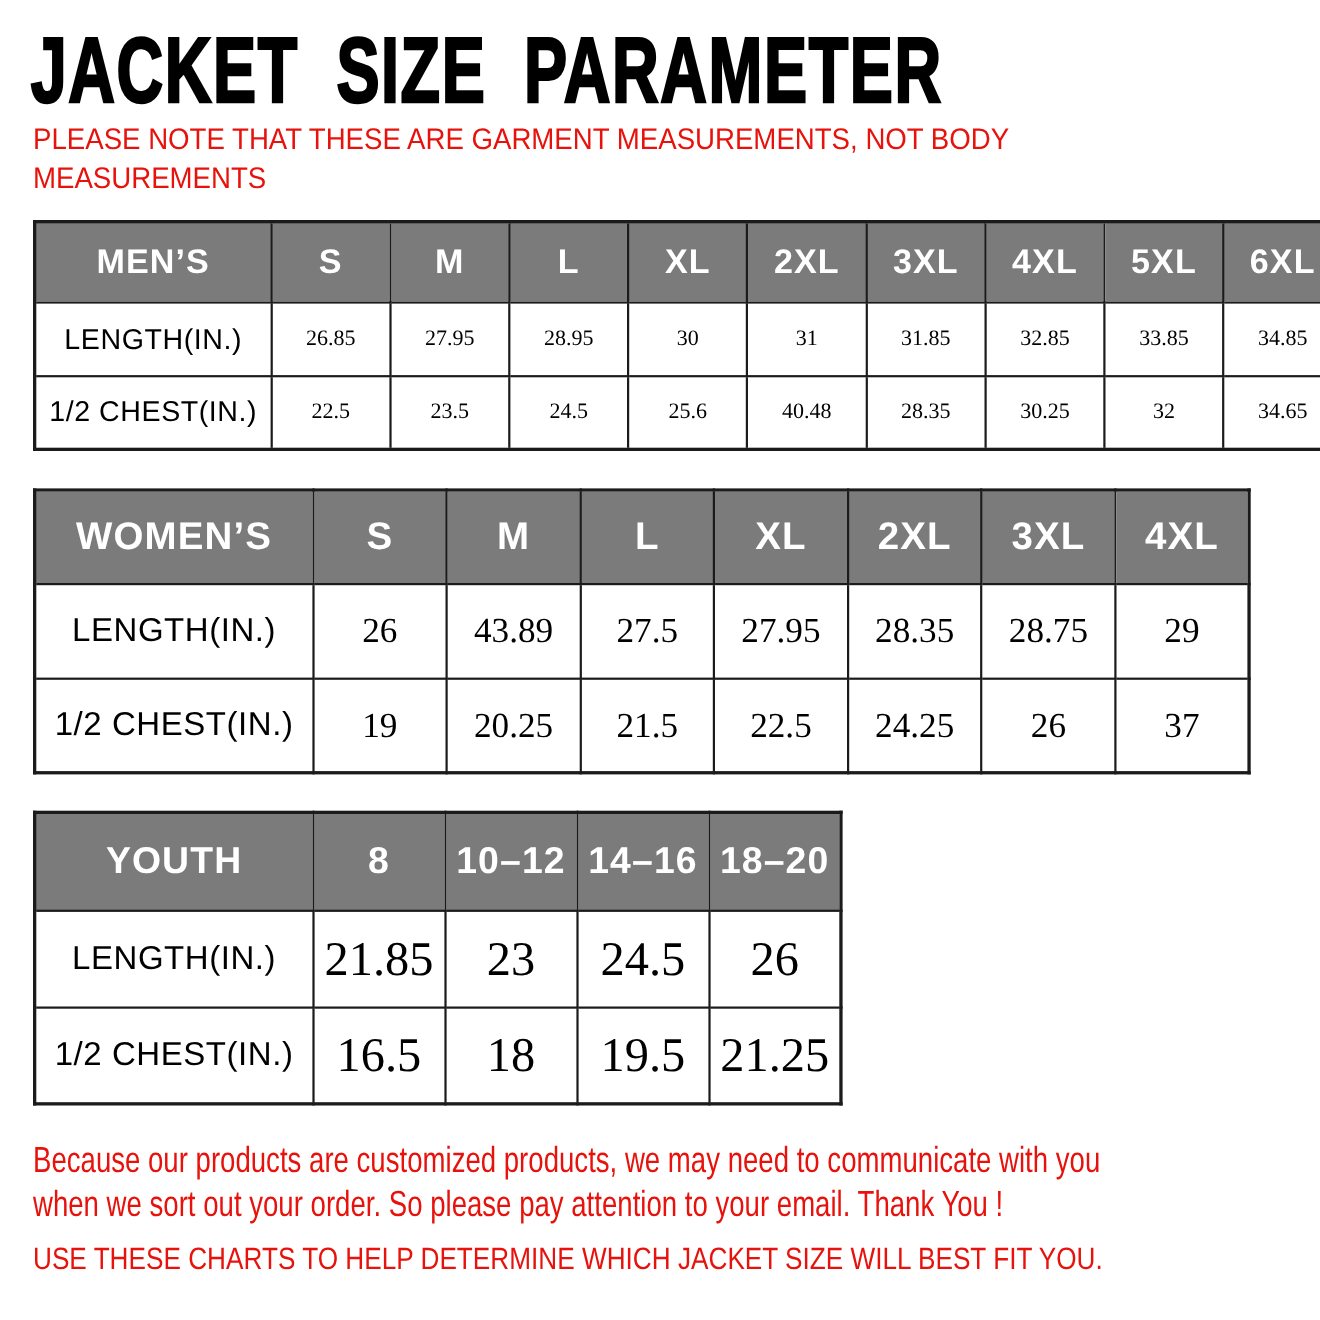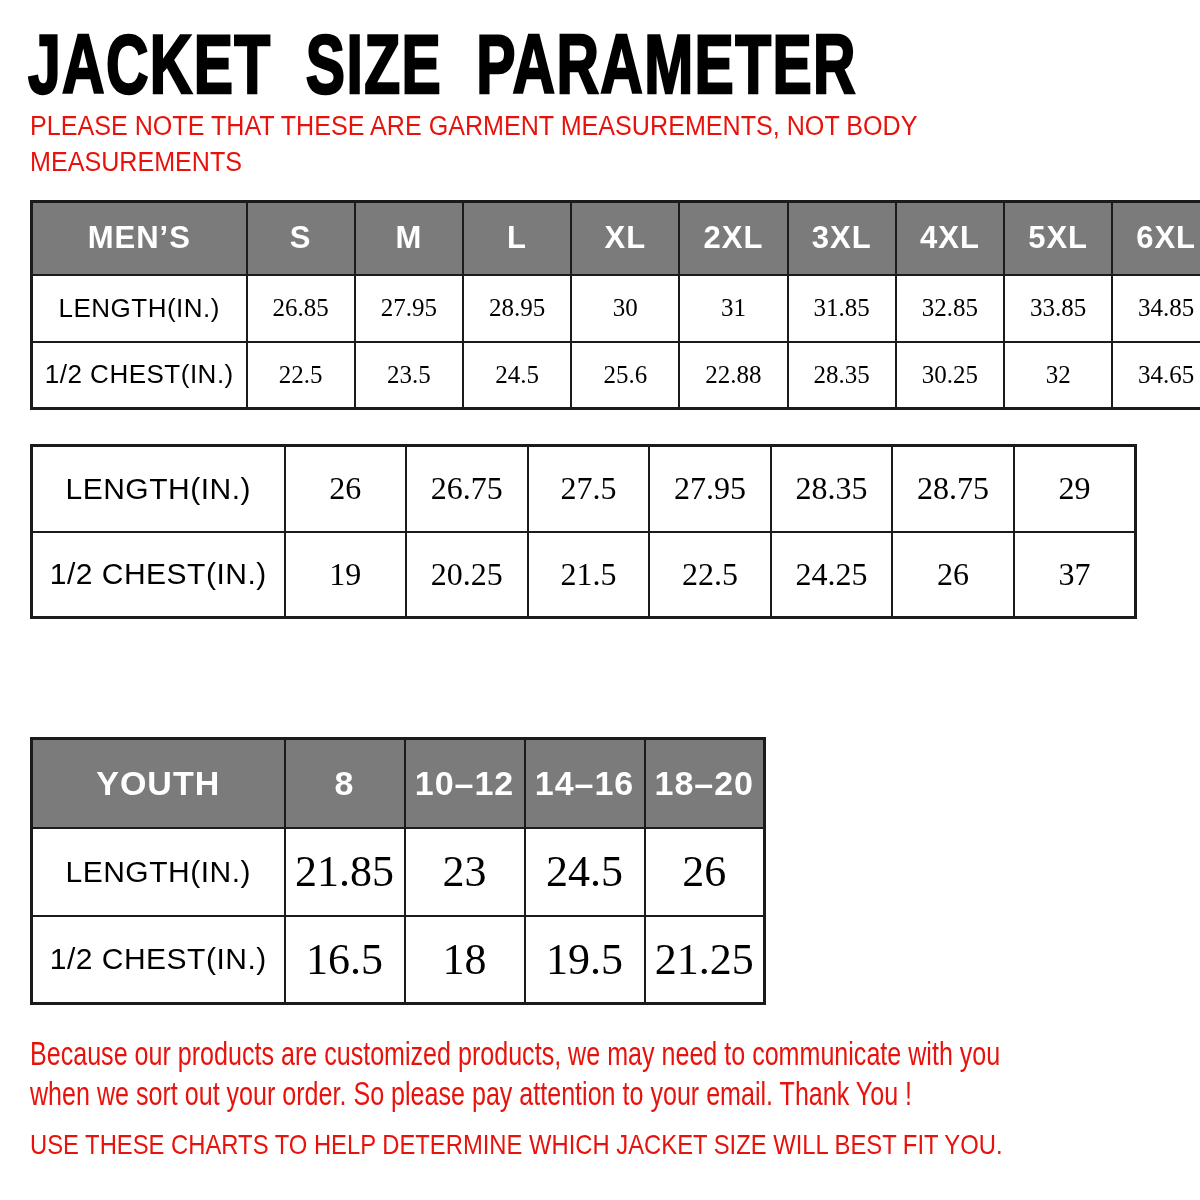--- a/index.html
+++ b/index.html
@@ -28,21 +28,21 @@
                       vertical-align:middle;padding:0;overflow:hidden;}
   td.th{background:var(--header_bg);color:var(--header_text);font-weight:700;
         letter-spacing:1px;border-bottom-width:3px;}
   td.rowlabel{font-weight:400;letter-spacing:0.5px;}
   td.num{font-family:"Liberation Serif",serif;}
 
   .t-mens{left:30px;top:200px;width:1192px;}
   .t-mens col.c0{width:215px;}
   .t-mens tr.hrow{height:73px;} .t-mens tr.drow{height:67px;}
   .t-mens td.th{font-size:31px;} .t-mens td.rowlabel{font-size:26px;}
-  .t-mens td.num{font-size:25px;margin-left:38px;}
+  .t-mens td.num{font-size:20px;margin-left:38px;}
 
   .t-womens{left:30px;top:444px;width:1107px;}
   .t-womens col.c0{width:253px;}
   .t-womens tr.hrow{height:85px;} .t-womens tr.drow{height:86px;}
   .t-womens td.th{font-size:35px;} .t-womens td.rowlabel{font-size:30px;}
   .t-womens td.num{font-size:32px;}
 
   .t-youth{left:30px;top:737px;width:736px;}
   .t-youth col.c0{width:253px;}
   .t-youth tr.hrow{height:89px;margin-top:28px;} .t-youth tr.drow{height:88px;}
@@ -105,45 +105,55 @@
       <td class="num">32.85</td>
       <td class="num">33.85</td>
       <td class="num">34.85</td>
     </tr>
     <tr class="drow">
       <td class="rowlabel">1/2 CHEST(IN.)</td>
       <td class="num">22.5</td>
       <td class="num">23.5</td>
       <td class="num">24.5</td>
       <td class="num">25.6</td>
-      <td class="num">22.88</td>
+      <td class="num">40.48</td>
       <td class="num">28.35</td>
       <td class="num">30.25</td>
       <td class="num">32</td>
       <td class="num">34.65</td>
     </tr>
   </tbody>
     </table>
 
   <table class="size-table t-womens">
     <colgroup>
         <col class="c0">
         <col>
         <col>
         <col>
         <col>
         <col>
         <col>
         <col>
       </colgroup>
     <tbody>
+        <tr class="hrow">
+      <td class="th">WOMEN’S</td>
+      <td class="th">S</td>
+      <td class="th">M</td>
+      <td class="th">L</td>
+      <td class="th">XL</td>
+      <td class="th">2XL</td>
+      <td class="th">3XL</td>
+      <td class="th">4XL</td>
+    </tr>
     <tr class="drow">
       <td class="rowlabel">LENGTH(IN.)</td>
       <td class="num">26</td>
-      <td class="num">26.75</td>
+      <td class="num">43.89</td>
       <td class="num">27.5</td>
       <td class="num">27.95</td>
       <td class="num">28.35</td>
       <td class="num">28.75</td>
       <td class="num">29</td>
     </tr>
     <tr class="drow">
       <td class="rowlabel">1/2 CHEST(IN.)</td>
       <td class="num">19</td>
       <td class="num">20.25</td>

